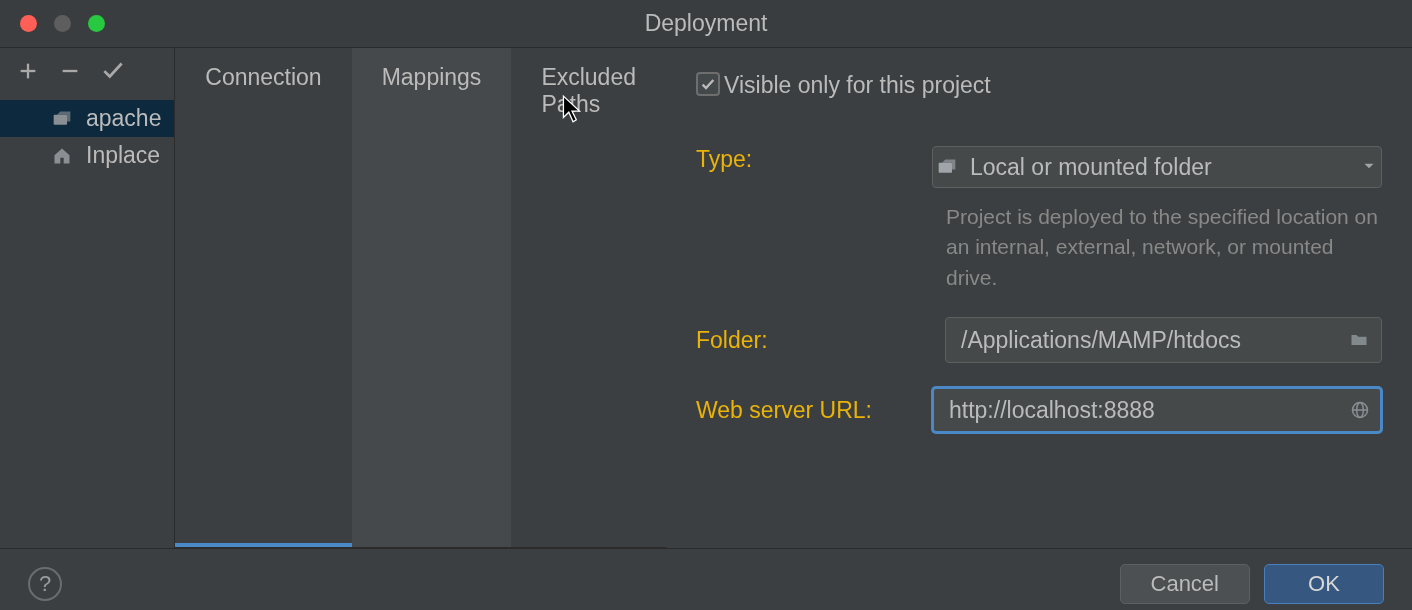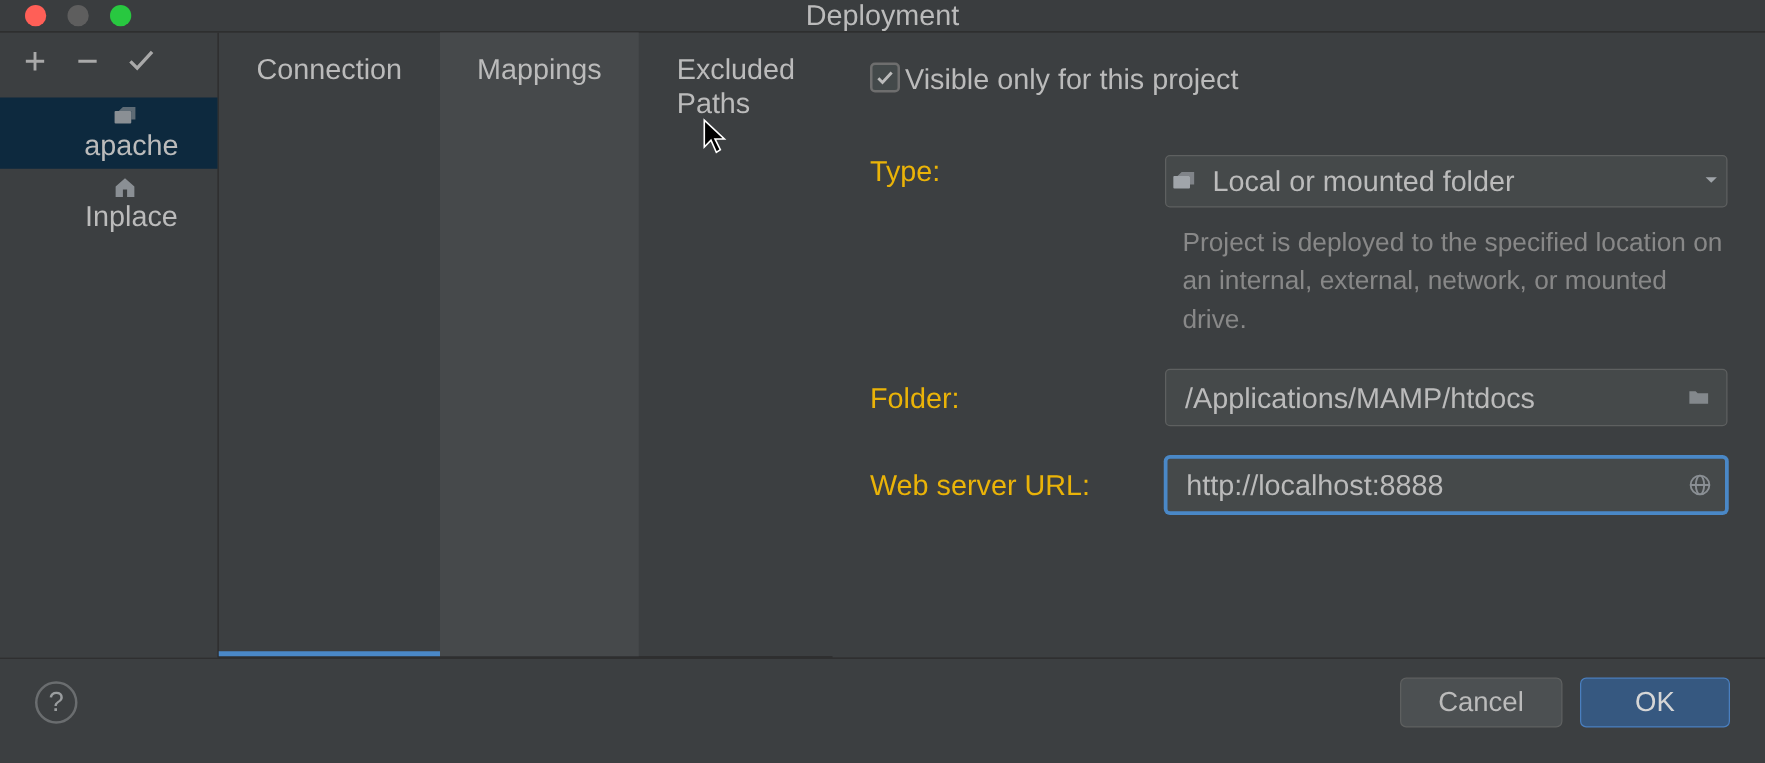--- a/index.html
+++ b/index.html
@@ -6,21 +6,21 @@
   body {
     width: 1412px;
     height: 610px;
     background: #3c3f41;
     font-family: -apple-system, BlinkMacSystemFont, "Segoe UI", Arial, sans-serif;
     font-size: 23px;
     color: #bbbbbb;
     overflow: hidden;
   }
   .titlebar {
-    height: 26px;
+    height: 48px;
     background: #3a3d3f;
     display: flex;
     align-items: center;
     position: relative;
     border-bottom: 1px solid #2b2b2b;
   }
   .traffic-lights {
     display: flex;
     gap: 17px;
     padding-left: 20px;
@@ -63,21 +63,20 @@
     width: 24px;
     text-align: center;
   }
   .sidebar-toolbar .tb-btn.check svg { width: 26px; height: 26px; }
   .sidebar-list { padding-top: 2px; }
   .sidebar-item {
     display: flex;
     align-items: center;
     padding: 5px 12px 5px 48px;
     cursor: pointer;
-    flex-direction: column;
   }
   .sidebar-item.selected {
     background: #0d293e;
   }
   .sidebar-item .si-icon {
     width: 28px;
     display: inline-flex;
     justify-content: center;
     margin-right: 10px;
     color: #8a8f94;
@@ -333,21 +332,21 @@
             <span class="sel-caret">
               <svg viewBox="0 0 24 24" width="18" height="18" fill="currentColor">
                   <path d="M6 9 L12 15 L18 9 Z"></path>
                 </svg>
             </span>
           </div>
           <div class="type-desc">Project is deployed to the specified location on an internal, external, network, or mounted drive.</div>
         </div>
       </div>
 
-      <div class="form-row" style="margin-top:10px;">
+      <div class="form-row" style="margin-top:10px;gap:13px;">
         <div class="form-label">Folder:</div>
         <div class="form-field">
           <div class="input-wrap">
             <input class="text-input" value="/Applications/MAMP/htdocs" style="">
             <span class="input-icon">
               <svg viewBox="0 0 24 24" width="22" height="20" fill="currentColor">
                   <path d="M3 6 L9 6 L11 8 L21 8 L21 18 L3 18 Z" opacity="0.9"></path>
                 </svg>
             </span>
           </div>

